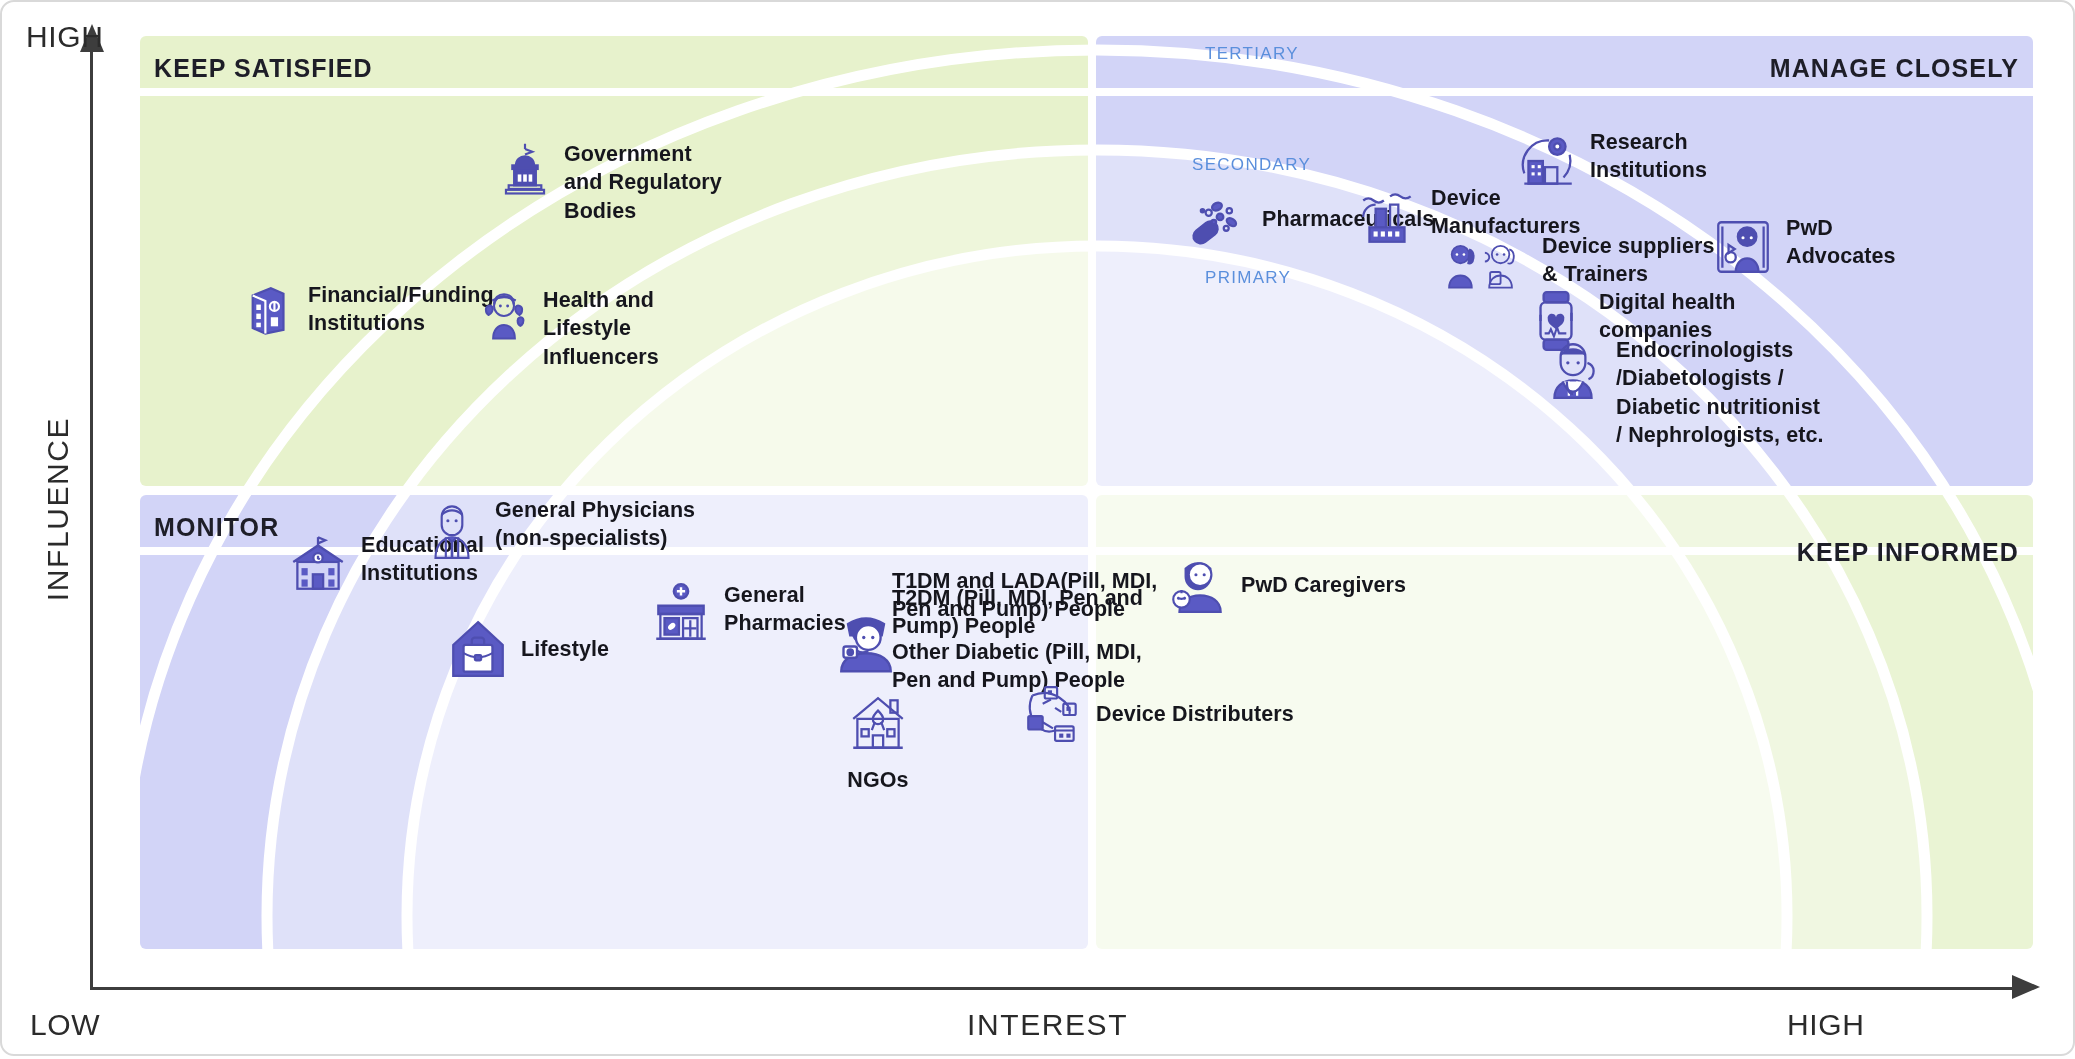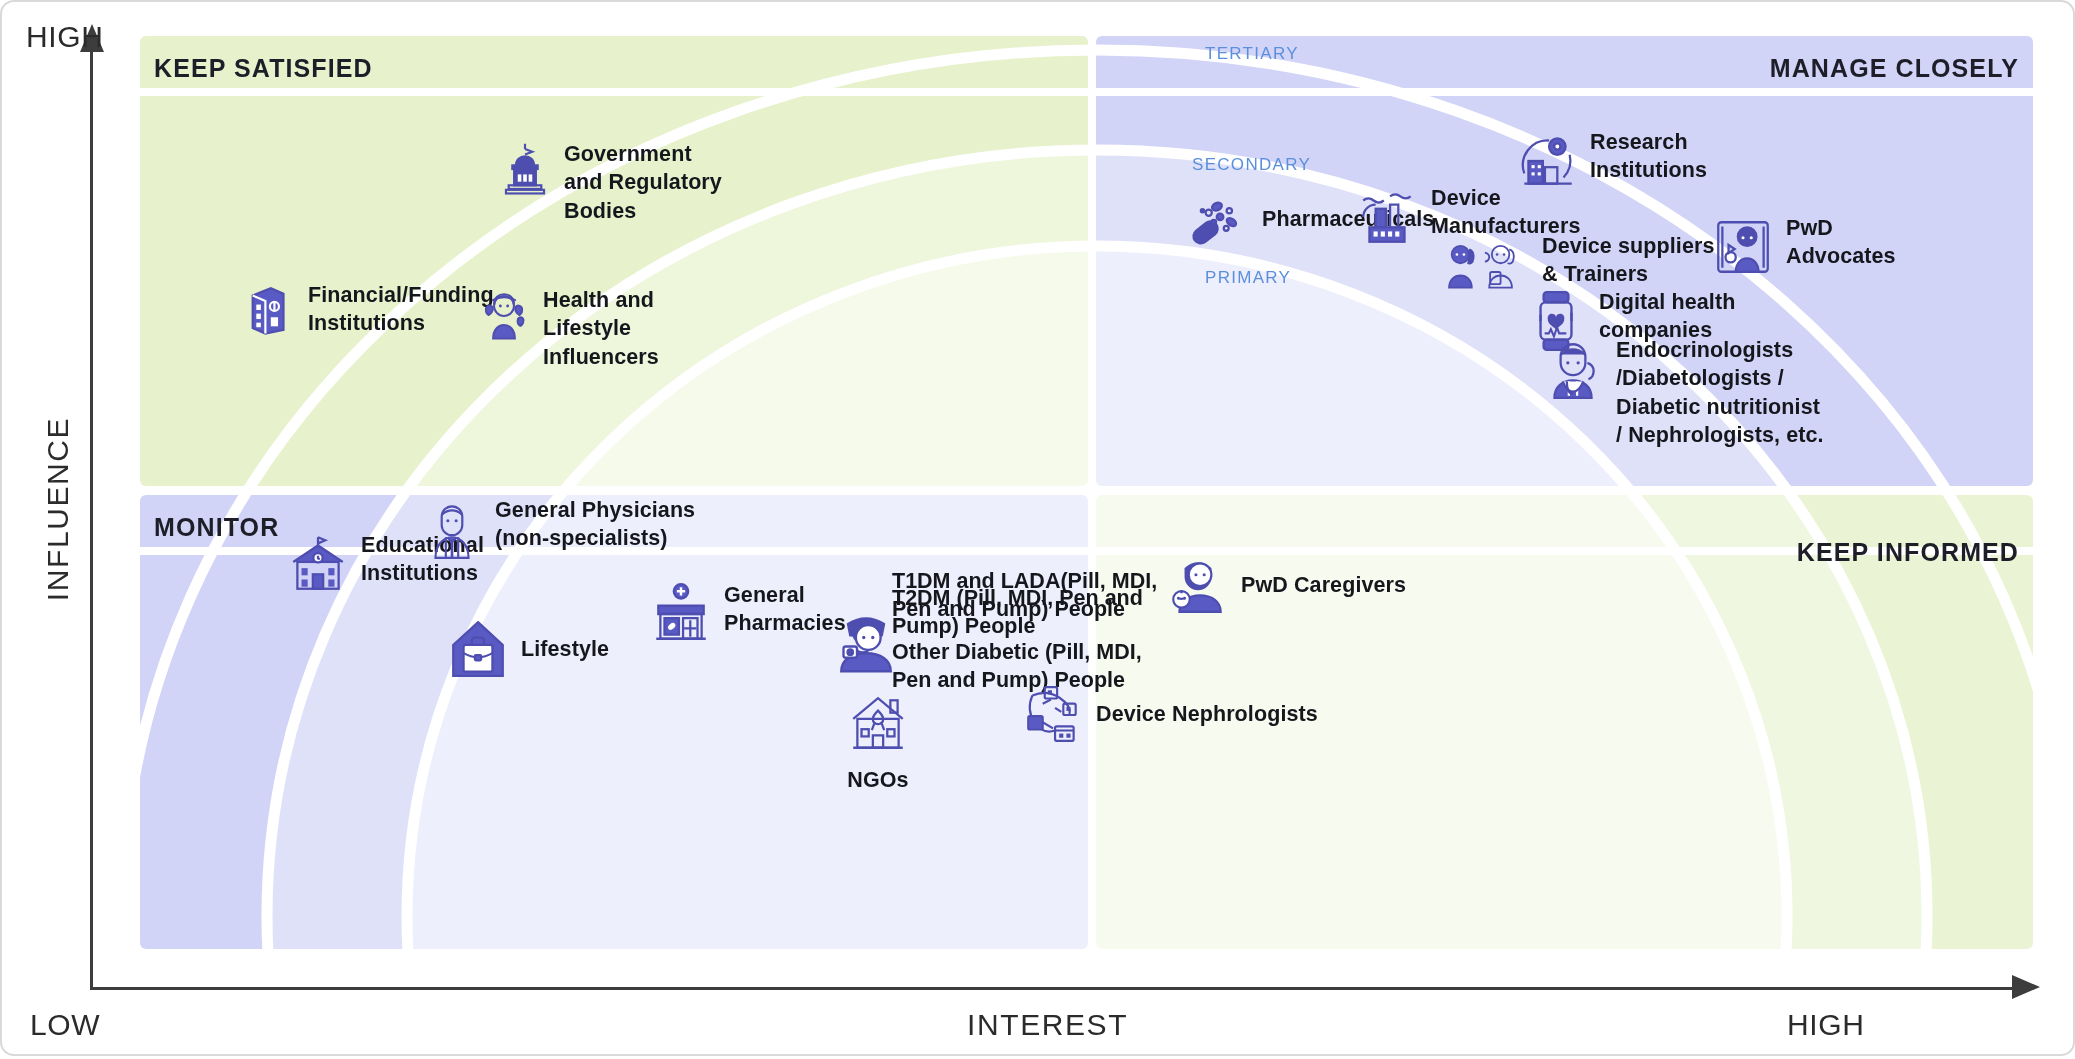--- a/index.html
+++ b/index.html
@@ -547,21 +547,21 @@
           <path d="M34 48h18" stroke-width="2"></path>
           <path d="M22 22 L30 18M40 30 L34 26M22 40 L32 46"></path>
         </g>
         <g fill="#4e4eb0">
           <path d="M27 9h4v4h-4z"></path>
             <path d="M45 25h4v4h-4z"></path>
           <rect x="38" y="51" width="4" height="4"></rect>
             <rect x="45" y="51" width="4" height="4"></rect>
         </g>
       </svg>
-      <div class="lbl">Device Nephrologists</div>
+      <div class="lbl">Device Distributers</div>
     </div>
 
     <div class="node" style="left:705px; top:654px;flex-direction:column;">
       <svg class="ico lg" viewBox="0 0 64 64">
         <g stroke="#4e4eb0" stroke-width="2.2" fill="none">
           <rect x="44" y="10" width="7" height="12"></rect>
           <path d="M8 28 L32 8 L56 28"></path>
           <rect x="12" y="28" width="40" height="28"></rect>
           <path d="M32 20c-3 3-5 5-5 8s2 5 5 5 5-2 5-5-2-5-5-8z"></path>
           <path d="M29 31l-3 8M35 31l3 8"></path>

